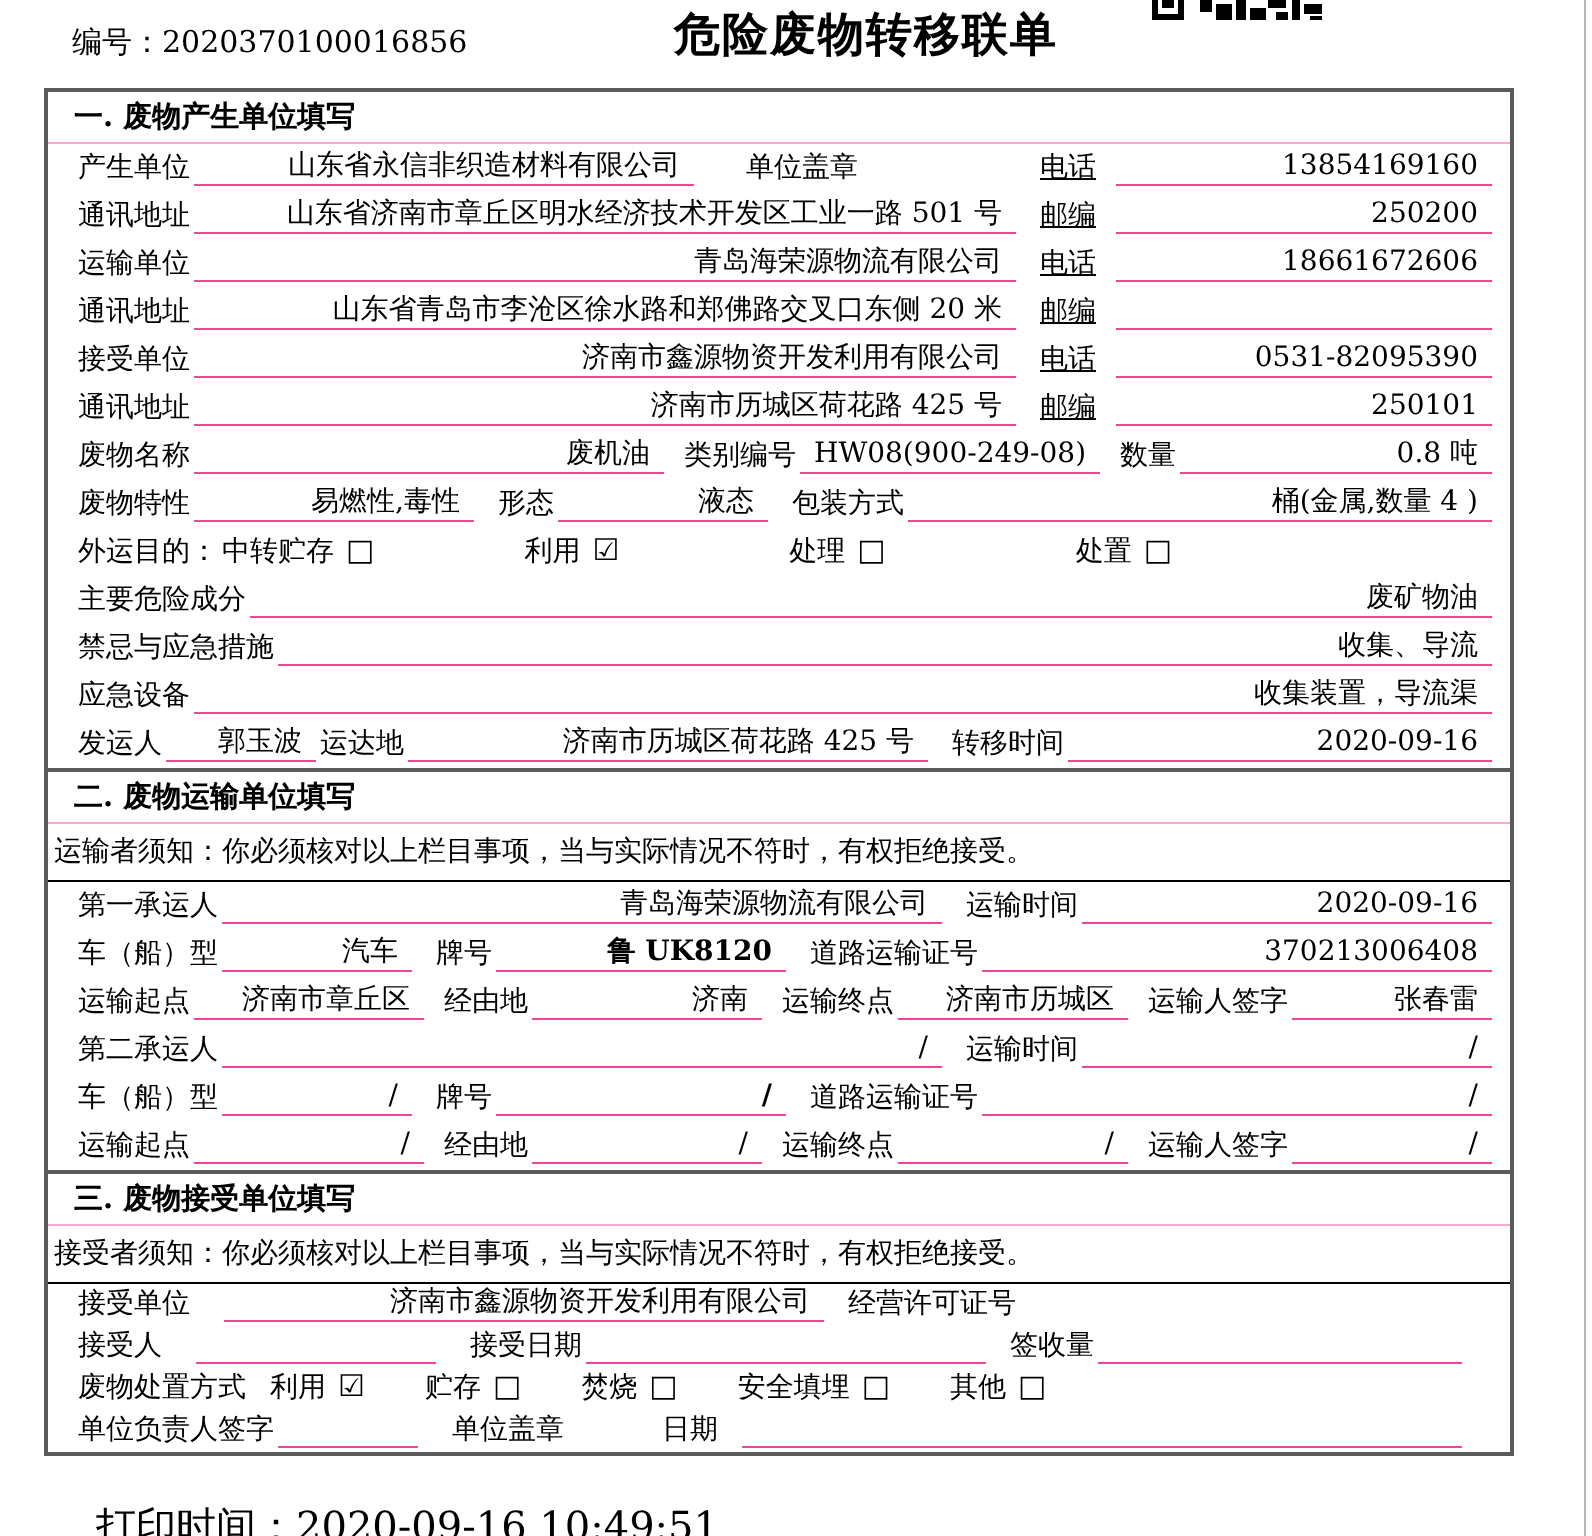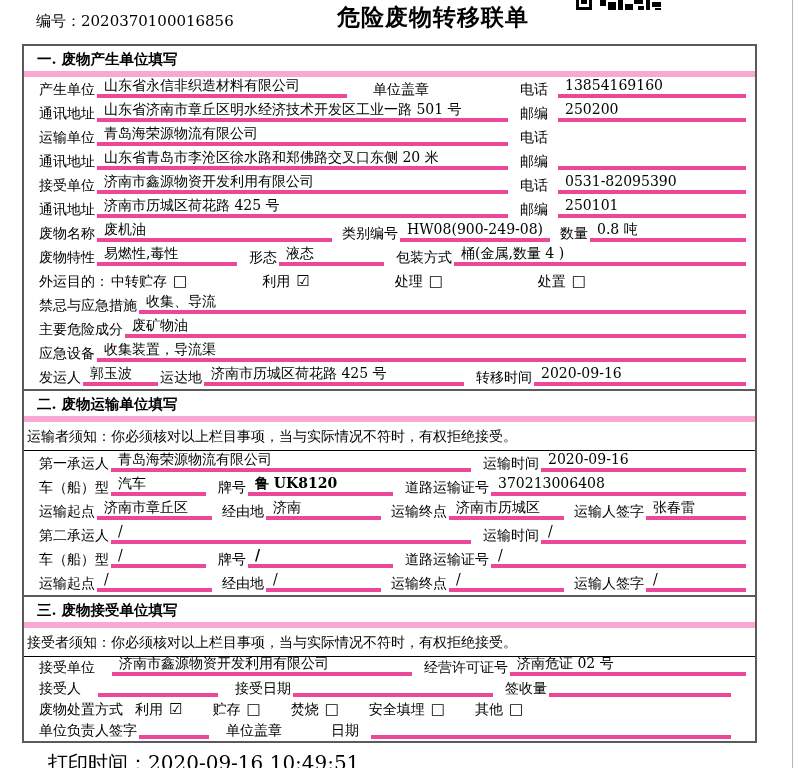--- a/index.html
+++ b/index.html
@@ -10,33 +10,33 @@
   }
   .page-edge{position:absolute;right:3px;top:0;width:1px;height:768px;background:#b5b5b5;}
   
   .doc-header{position:relative;height:60px;}
   .serial{position:absolute;left:36px;top:12px;font-size:15px;white-space:nowrap;}
   .doc-title{position:absolute;left:433px;top:2px;transform:translateX(-50%);
     font-size:23px;font-weight:bold;white-space:nowrap;letter-spacing:1px;}
   .qr-frag{position:absolute;left:576px;top:0;}
   
   .form-box{position:absolute;left:22px;top:44px;width:731px;border:2px solid #5a5a5a;background:#fff;}
-  .sec-h{height:25px;line-height:25px;font-weight:bold;border-bottom:6px solid #f9a8d4;
+  .sec-h{height:25px;line-height:25px;font-weight:bold;border-bottom:1px solid #f9a8d4;
     padding:0 13px;font-size:14.5px;}
   .sec2,.sec3{border-top:2px solid #5a5a5a;}
   .notice{height:28px;line-height:28px;border-bottom:1px solid #000;padding:0 3px;white-space:nowrap;}
   .row{display:flex;align-items:flex-end;height:24px;padding:0 9px 3px 13px;box-sizing:border-box;}
   .sec3 .row{height:21px;padding-bottom:2px;}
   .lbl{white-space:nowrap;padding:0 2px;line-height:17px;}
-  .val{border-bottom:4px solid #ec4899;white-space:nowrap;padding:0 7px;line-height:17px;
-    box-sizing:border-box;overflow:hidden;}
+  .val{border-bottom:1px solid #ec4899;white-space:nowrap;padding:0 7px;line-height:17px;
+    box-sizing:border-box;overflow:hidden;text-align:right;}
   .fill{flex:1 1 auto;}
   .lcol{flex:1 1 auto;display:flex;min-width:0;align-items:flex-end;}
   .rcol{flex:0 0 228px;display:flex;margin-left:10px;align-items:flex-end;}
-  .rcol .lbl{width:36px;}
+  .rcol .lbl{width:36px;text-decoration:underline;}
   .rcol .val{flex:1 1 auto;}
   .opt{white-space:nowrap;line-height:17px;}
   .box{font-size:15px;margin-left:6px;}
   
   .w70{width:70px;}.w75{width:75px;}.w95{width:95px;}.w105{width:105px;}
   .w115{width:115px;}.w120{width:120px;}.w140{width:140px;}.w145{width:145px;font-weight:bold;}
   .w150{width:150px;}.w200{width:200px;}.w235{width:235px;}.w250{width:250px;}
   .w260{width:260px;}.w300{width:300px;}.w360{width:360px;}
   .ml8{margin-left:8px;}.ml10{margin-left:10px;}.ml15{margin-left:15px;}
   .ml20{}.ml24{margin-left:24px;}.ml30{margin-left:30px;}
@@ -99,20 +99,21 @@
       </div>
     </div>
 
     <div class="row">
       <div class="lcol">
         <span class="lbl">运输单位</span>
         <span class="val fill">青岛海荣源物流有限公司</span>
       </div>
       <div class="rcol">
         <span class="lbl">电话</span>
+        <span class="val">18661672606</span>
       </div>
     </div>
 
     <div class="row">
       <div class="lcol">
         <span class="lbl">通讯地址</span>
         <span class="val fill">山东省青岛市李沧区徐水路和郑佛路交叉口东侧 20 米</span>
       </div>
       <div class="rcol">
         <span class="lbl">邮编</span>
@@ -162,27 +163,27 @@
 
     <div class="row">
       <span class="lbl">外运目的：</span>
       <span class="opt"><span>中转贮存</span><span class="box">□</span></span>
       <span class="opt ml75"><span>利用</span><span class="box">☑</span></span>
       <span class="opt ml85"><span>处理</span><span class="box">□</span></span>
       <span class="opt ml95"><span>处置</span><span class="box">□</span></span>
     </div>
 
     <div class="row">
+      <span class="lbl">主要危险成分</span>
+      <span class="val fill">废矿物油</span>
+    </div>
+
+    <div class="row">
       <span class="lbl">禁忌与应急措施</span>
       <span class="val fill">收集、导流</span>
-    </div>
-
-    <div class="row">
-      <span class="lbl">主要危险成分</span>
-      <span class="val fill">废矿物油</span>
     </div>
 
     <div class="row">
       <span class="lbl">应急设备</span>
       <span class="val fill">收集装置，导流渠</span>
     </div>
 
     <div class="row">
       <span class="lbl">发运人</span>
       <span class="val w75">郭玉波</span>
@@ -253,21 +254,20 @@
   </div>
 
   <div class="sec3">
     <div class="sec-h">三. 废物接受单位填写</div>
     <div class="notice">接受者须知：你必须核对以上栏目事项，当与实际情况不符时，有权拒绝接受。</div>
 
     <div class="row">
       <span class="lbl">接受单位</span>
       <span class="val w300 ml15">济南市鑫源物资开发利用有限公司</span>
       <span class="lbl ml10">经营许可证号</span>
-      <span class="val fill">济南危证 02 号</span>
     </div>
 
     <div class="row">
       <span class="lbl">接受人</span>
       <span class="val w120 ml15"></span>
       <span class="lbl ml15">接受日期</span>
       <span class="val w200"></span>
       <span class="lbl ml10">签收量</span>
       <span class="val fill mr15"></span>
     </div>

